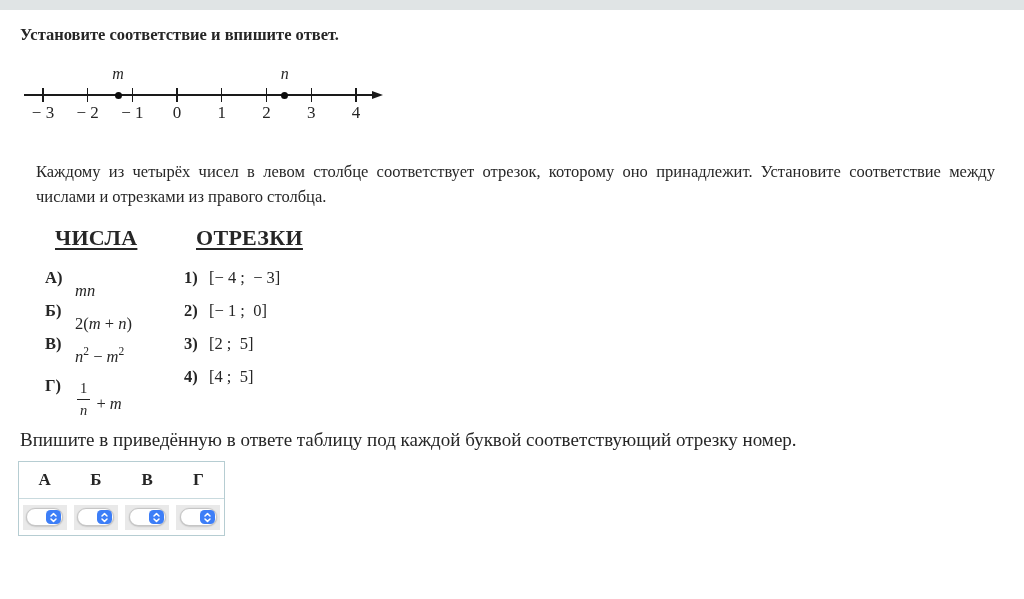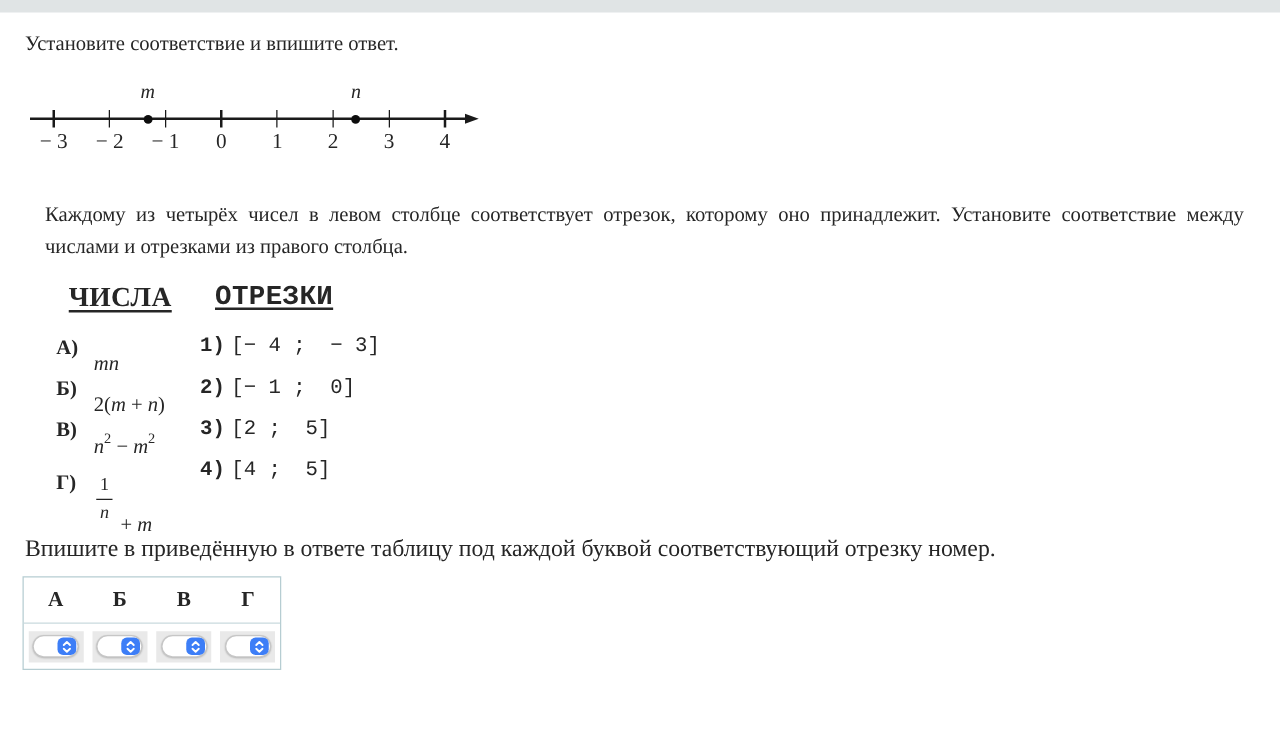--- a/index.html
+++ b/index.html
@@ -12,51 +12,51 @@
   *{box-sizing:border-box;margin:0;padding:0;}
   html,body{background:#fff;}
   body{
     width:1024px;height:599px;overflow:hidden;
     font-family:"Liberation Serif","DejaVu Serif",serif;
     color:var(--c-text);
   }
   .topbar{height:10px;width:100%;background:var(--c-topbar);}
   .content{padding:0 29px 0 20px;}
 
-  .title{margin-top:15px;font-size:16.5px;font-weight:normal;line-height:20px;}
+  .title{margin-top:15px;font-size:16.5px;font-weight:bold;line-height:20px;}
   .intro{margin-top:26px;font-size:16.5px;}
   .intro i{margin-left:2px;}
   .intro .v1{margin-left:5px;}
 
   
   .nl{position:relative;width:400px;height:64px;margin-top:20px;}
   .nl-axis{position:absolute;top:29.3px;height:1.4px;background:#1a1a1a;}
   .nl-arrow{position:absolute;width:0;height:0;
     border-left:11px solid #1a1a1a;border-top:4.5px solid transparent;border-bottom:4.5px solid transparent;}
   .nl-tick{position:absolute;top:23px;width:1.4px;height:14px;background:#1a1a1a;}
   .nl-ticklabel{position:absolute;top:38px;width:32px;text-align:center;font-size:17px;white-space:pre;}
   .nl-dot{position:absolute;top:26.6px;width:7px;height:7px;border-radius:50%;background:#0d0d0d;}
   .nl-plabel{position:absolute;top:0;width:32px;text-align:center;font-style:italic;font-size:16px;}
 
   .desc{margin-top:30px;font-size:16.5px;line-height:25px;text-align:justify;margin-left:16px;}
 
   
   .match{position:relative;height:186px;margin-top:16px;font-size:16.5px;}
   .col-left{position:absolute;left:25px;top:0;}
-  .col-right{position:absolute;left:140px;top:0;font-family:Liberation Mono, monospace;}
+  .col-right{position:absolute;left:164px;top:0;}
   .col-head{font-weight:bold;font-size:22px;text-decoration:underline;text-underline-offset:3px;letter-spacing:0.3px;}
   .col-left .col-head{margin-left:10px;}
   .col-right .col-head{margin-left:12px;}
   .rows{margin-top:10px;}
   .mrow{height:33px;display:flex;align-items:center;}
   .mrow-tall{height:52px;display:flex;align-items:center;}
   .mkey{font-weight:bold;width:30px;flex-shrink:0;}
   .rkey{font-weight:bold;width:25px;flex-shrink:0;}
   .rval{white-space:pre;text-align:center;}
-  .formula{display:inline-flex;align-items:flex-end;margin-top:26px;}
+  .formula{display:inline-flex;align-items:flex-start;margin-top:26px;}
   .formula span,.formula i{white-space:pre;}
   .formula sup{font-size:11.5px;align-self:flex-start;margin-top:-2px;}
   .frac{display:inline-block;text-align:center;line-height:1;margin:0 2px;}
   .fnum{display:block;font-size:14.5px;padding:0 3px 3px;border-bottom:1.3px solid #222;}
   .fden{display:block;font-size:14.5px;padding-top:3px;}
   .post-frac{position:relative;top:13px;}
 
   .ans-caption{margin-top:18px;font-size:19px;}
 
   

